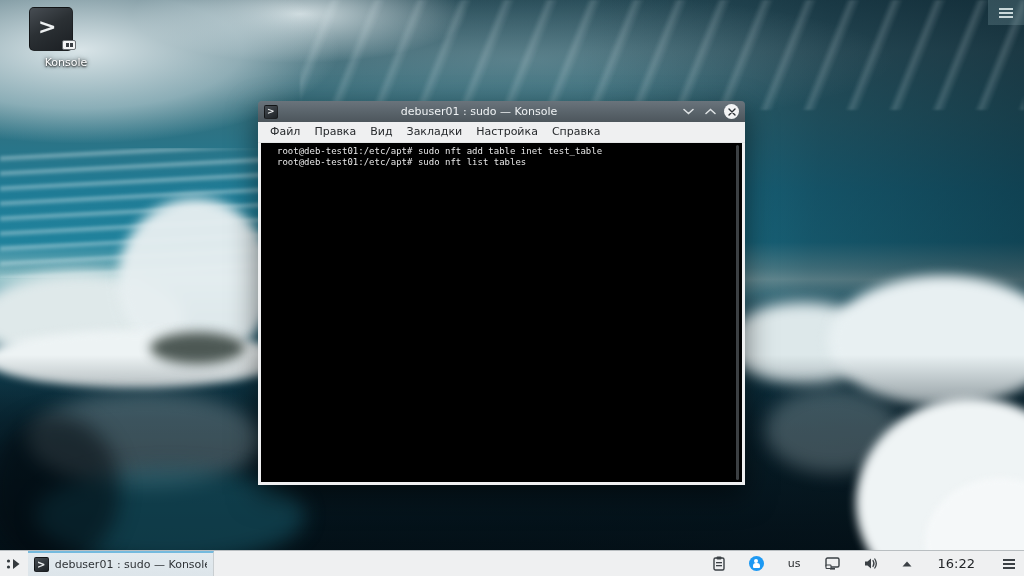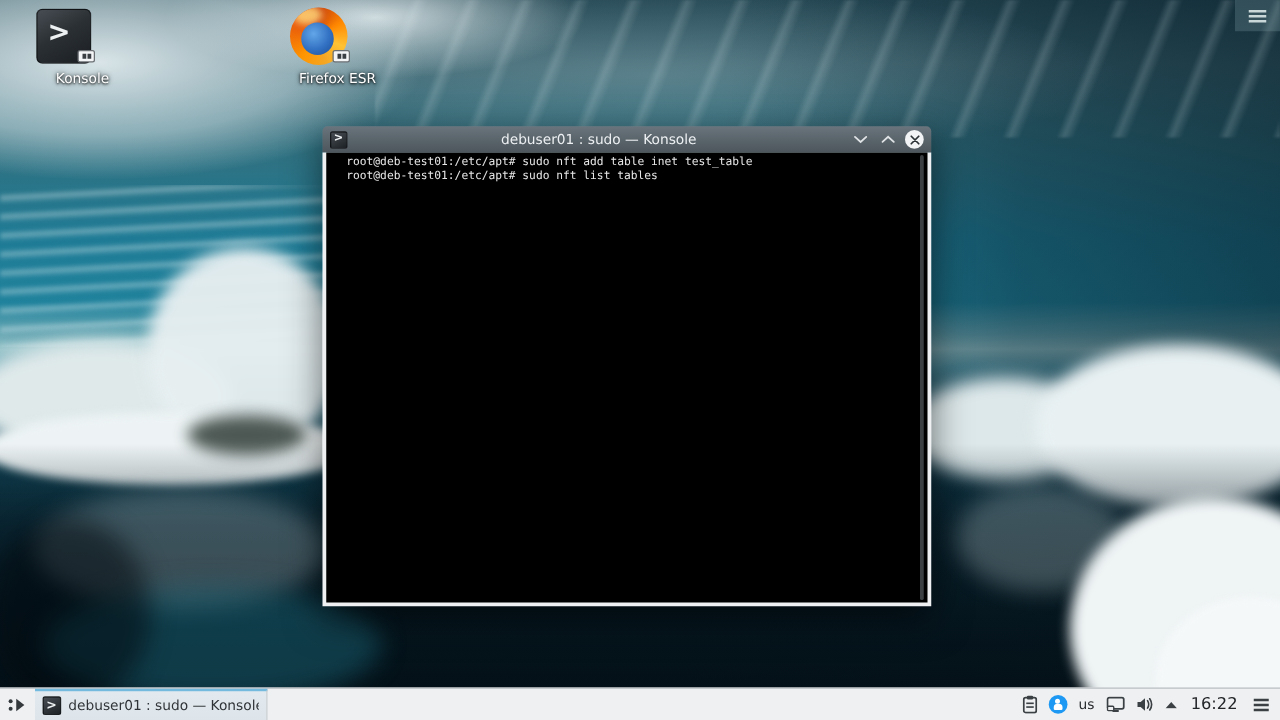--- a/index.html
+++ b/index.html
@@ -103,21 +103,21 @@
 
   
   .taskbar { position:absolute; left:0; bottom:0; width:1024px; height:26px; background:#eff0f1;
     border-top:1px solid #b9bec1; display:flex; align-items:stretch; }
   .launcher { width:28px; display:flex; align-items:center; justify-content:center; cursor:pointer; }
   .task-button { width:186px; display:flex; align-items:center; gap:6px; padding:0 6px; cursor:pointer;
     background:linear-gradient(180deg,#e2eaef 0%, #dde5ea 100%);
     border-top:2px solid #74bade; border-right:1px solid #c9ced1; }
   .task-button .tlabel { font-size:11px; color:#2f3337; white-space:nowrap; overflow:hidden; }
   .tb-spacer { flex:1; }
-  .tray { display:flex; align-items:center; gap:9px; padding-right:7px; }
+  .tray { display:flex; align-items:center; gap:24px; padding-right:7px; }
   .tray-icon { display:flex; align-items:center; justify-content:center; cursor:pointer; }
   .kbd-layout { font-size:11px; color:#26292c; cursor:pointer; }
   .clock { font-size:13px; color:#232629; cursor:pointer; padding:0 2px; }
   .panel-menu { display:flex; flex-direction:column; gap:2px; cursor:pointer; padding:2px; }
   .panel-menu i { width:12px; height:2px; background:#3b4045; display:block; }
   .access-circle { width:15px; height:15px; border-radius:50%; background:#1d99f3; position:relative; }
   .access-circle .head { position:absolute; left:5.5px; top:2.5px; width:4px; height:4px; border-radius:50%; background:#fff; }
   .access-circle .body { position:absolute; left:4px; top:7px; width:7px; height:5px; border-radius:3px 3px 1px 1px; background:#fff; }
 </style>
 </head>
@@ -157,33 +157,20 @@
       </div>
       <div class="badge">
           <i></i>
           <i></i>
         </div>
     </div>
     <div class="label">Konsole</div>
   </div>
 
 
-  <div class="dicon" style="left:212px;">
-    <div class="art">
-      <div class="firefox-art">
-        <div class="flame"></div>
-          <div class="globe"></div>
-      </div>
-      <div class="badge">
-          <i></i>
-          <i></i>
-        </div>
-    </div>
-    <div class="label">Firefox ESR</div>
-  </div>
 
   <div class="window">
     <div class="titlebar">
       <div class="konsole-mini" style="width:14px;height:14px;">
         <span class="prompt" style="font-size:9px;padding-left:2px;">&gt;</span>
       </div>
       <div class="title">debuser01 : sudo — Konsole</div>
       <div class="winbtn">
         <svg width="11" height="7" viewBox="0 0 11 7">
           <polyline points="1,1.5 5.5,5.5 10,1.5" fill="none" stroke="#dfe3e5" stroke-width="1.5" stroke-linecap="round"></polyline>
@@ -194,20 +181,28 @@
           <polyline points="1,5.5 5.5,1.5 10,5.5" fill="none" stroke="#dfe3e5" stroke-width="1.5" stroke-linecap="round"></polyline>
         </svg>
       </div>
       <div class="close-btn">
         <svg width="8" height="8" viewBox="0 0 8 8">
           <path d="M1,1 L7,7 M7,1 L1,7" stroke="#2c3136" stroke-width="1.4" stroke-linecap="round"></path>
         </svg>
       </div>
     </div>
 
+    <div class="menubar">
+      <span class="menu-item">Файл</span>
+      <span class="menu-item">Правка</span>
+      <span class="menu-item">Вид</span>
+      <span class="menu-item">Закладки</span>
+      <span class="menu-item">Настройка</span>
+      <span class="menu-item">Справка</span>
+    </div>
 
     <div class="termframe">
       <div class="terminal">
         <div class="tline"><span>root@deb-test01:/etc/apt# sudo nft add table inet test_table</span></div>
         <div class="tline"><span>root@deb-test01:/etc/apt# sudo nft list tables</span></div>
         <div class="term-scrollbar"></div>
       </div>
     </div>
   </div>
 

